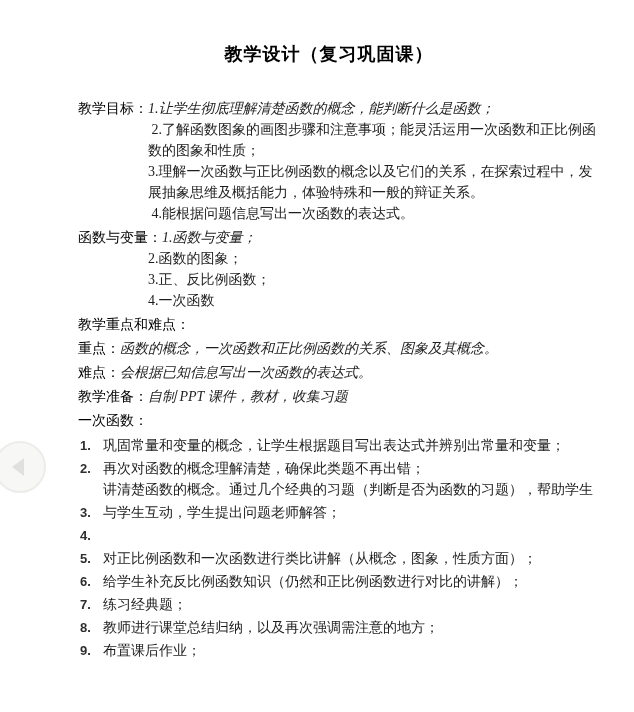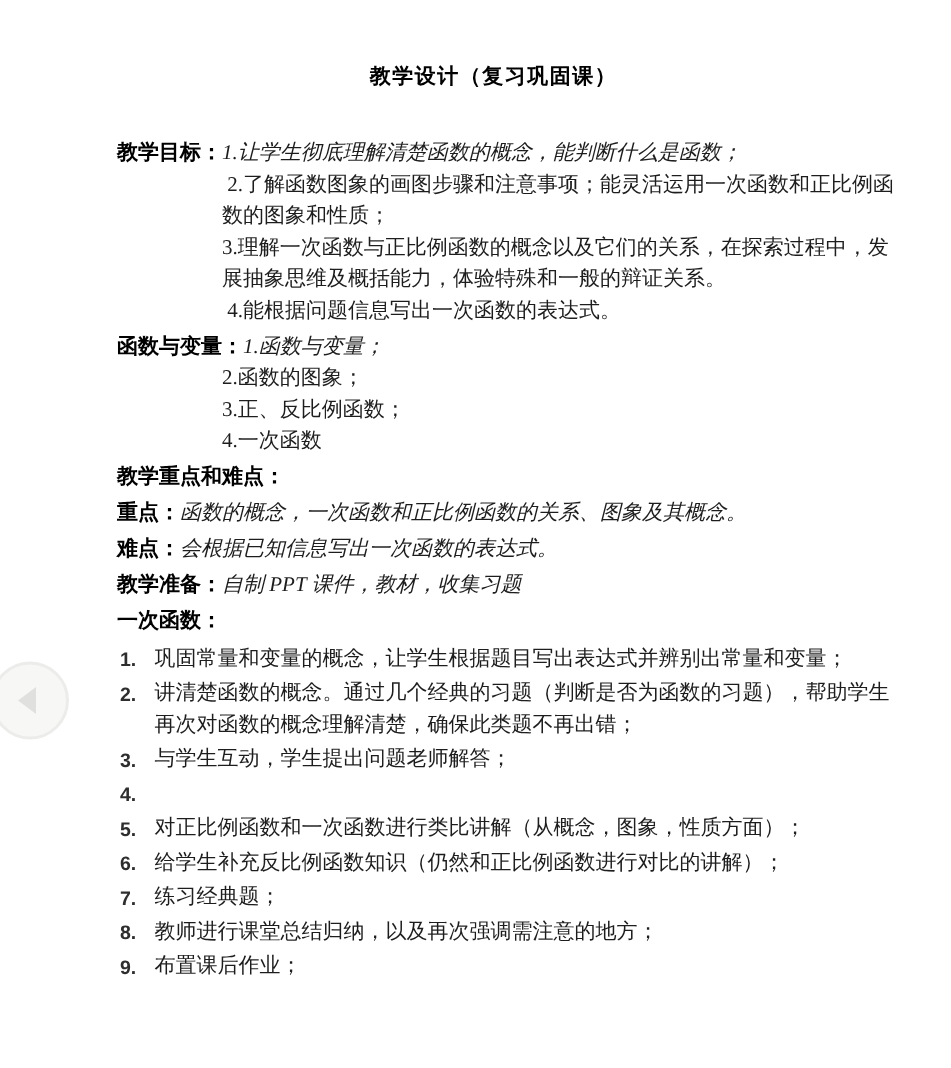--- a/index.html
+++ b/index.html
@@ -9,31 +9,31 @@
     height: 712px;
     background: #ffffff;
     overflow: hidden;
     font-family: "Liberation Serif", serif;
     font-size: 14px;
     color: #1d1d1d;
   }
   .title {
     margin: 42px 54px 0 78px;
     text-align: center;
-    font-size: 14px;
+    font-size: 18px;
     font-weight: bold;
     color: #000000;
     letter-spacing: 1px;
   }
   .sections {
     margin: 32px 36px 0 78px;
     line-height: 21px;
   }
   .section { margin-bottom: 3px; }
-  .section .label { font-weight: bold; color: #000000; }
+  .section .label { font-weight: normal; color: #000000; }
   .section .line { white-space: pre; }
   .section span.first { white-space: pre; font-style: italic; }
   .section div.cont { white-space: pre; }
   .process {
     margin: 4px 36px 0 80px;
     line-height: 21px;
   }
   .process .row { display: flex; margin-bottom: 2px; }
   .process .num {
     flex: 0 0 23px;
@@ -84,22 +84,22 @@
   <div class="process" id="process">
       <div class="row">
         <span class="num">1.</span>
         <div class="itext">
           <div class="line">巩固常量和变量的概念，让学生根据题目写出表达式并辨别出常量和变量；</div>
         </div>
       </div>
       <div class="row">
         <span class="num">2.</span>
         <div class="itext">
+          <div class="line">再次对函数的概念理解清楚，确保此类题不再出错；</div>
           <div class="line">讲清楚函数的概念。通过几个经典的习题（判断是否为函数的习题），帮助学生</div>
-          <div class="line">再次对函数的概念理解清楚，确保此类题不再出错；</div>
         </div>
       </div>
       <div class="row">
         <span class="num">3.</span>
         <div class="itext">
           <div class="line">与学生互动，学生提出问题老师解答；</div>
         </div>
       </div>
       <div class="row">
         <span class="num">4.</span>

